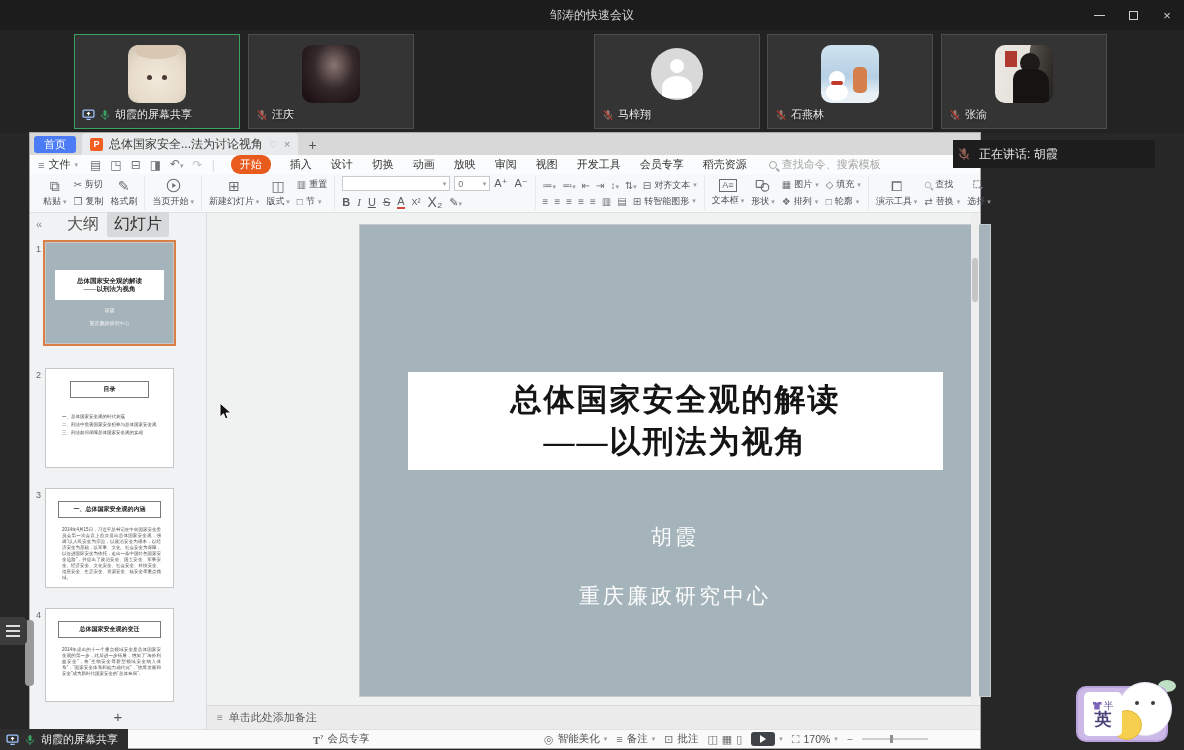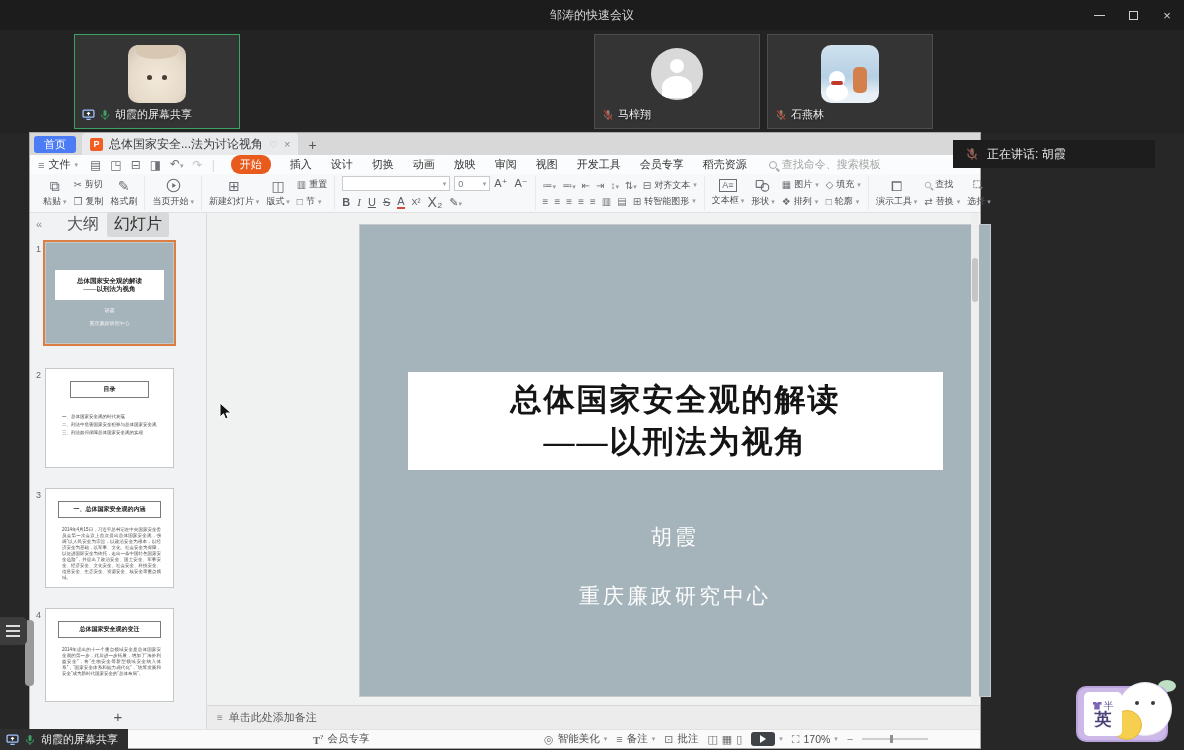--- a/index.html
+++ b/index.html
@@ -37,21 +37,21 @@
   .av6 .hd { position:absolute; right:13px; top:8px; width:20px; height:20px; border-radius:50%; background:#1d1b1a; }
   .av6 .bd { position:absolute; right:4px; top:24px; width:36px; height:34px; border-radius:10px 14px 0 0; background:#151413; }
   .av6 .sg { position:absolute; left:10px; top:6px; width:12px; height:16px; background:#b03a30; }
   .tlabel { position:absolute; left:7px; bottom:6px; display:flex; align-items:center; gap:4px; }
   .tname { color:#efefef; font-size:11px; text-shadow:0 1px 2px rgba(0,0,0,.6); white-space:nowrap; }
   .badge { width:15px; height:15px; background:#e0812f; border-radius:2px; position:relative; }
   .badge:before { content:""; position:absolute; left:5px; top:2px; width:5px; height:5px; border-radius:50%; background:#fff; }
   .badge:after  { content:""; position:absolute; left:3px; top:8px; width:9px; height:6px; border-radius:4px 4px 0 0; background:#fff; }
 
   .speakbox { position:absolute; left:953px; top:140px; width:202px; height:28px; background:#1d1d1d;
-              display:flex; align-items:center; gap:8px; padding-left:12px; z-index:40; }
+              display:flex; align-items:center; gap:8px; padding-left:4px; z-index:40; }
   .speakbox .txt { color:#e6e6e6; font-size:12px; }
 
   .sidetoggle { position:absolute; left:0; top:617px; width:27px; height:28px; background:#3c3c3c;
                 border-radius:0 5px 5px 0; z-index:30; display:flex; flex-direction:column; justify-content:center; gap:3px; padding-left:6px; }
   .sidetoggle i { display:block; width:14px; height:2px; background:#dcdcdc; }
   .sideknob { position:absolute; left:25px; top:620px; width:9px; height:66px; background:#9a9a9a; border-radius:4px; z-index:29; }
 
   .sharepill { position:absolute; left:0; top:729px; height:21px; background:#2e2e2e; z-index:35;
                display:flex; align-items:center; gap:5px; padding:0 10px 0 6px; }
   .sharepill span { color:#ececec; font-size:11px; white-space:nowrap; }
@@ -199,20 +199,32 @@
             <path d="M12 14V8.5 M9.2 11 12 8.2 14.8 11" stroke="#fff" stroke-width="2" fill="none"></path>
           </svg>
         <svg width="12" height="12" viewBox="0 0 24 24">
             <rect x="9" y="2" width="6" height="12" rx="3" fill="#3aa263"></rect>
             <path d="M5 11c0 4 3 7 7 7s7-3 7-7" fill="none" stroke="#3aa263" stroke-width="2"></path>
             <line x1="12" y1="18" x2="12" y2="22" stroke="#3aa263" stroke-width="2"></line>
           </svg>
         <span class="tname">胡霞的屏幕共享</span>
       </div>
     </div>
+    <div class="tile" style="left:248px">
+      <div class="av av2"></div>
+      <div class="tlabel">
+        <svg width="12" height="12" viewBox="0 0 24 24">
+            <rect x="9" y="2" width="6" height="12" rx="3" fill="#9a7b6e"></rect>
+            <path d="M5 11c0 4 3 7 7 7s7-3 7-7" fill="none" stroke="#9a7b6e" stroke-width="2"></path>
+            <line x1="12" y1="18" x2="12" y2="22" stroke="#9a7b6e" stroke-width="2"></line>
+            <line x1="4" y1="3" x2="20" y2="21" stroke="#b0392e" stroke-width="2.5"></line>
+          </svg>
+        <span class="tname">汪庆</span>
+      </div>
+    </div>
     <div class="tile" style="left:594px">
       <div class="av4c"></div>
       <div class="tlabel">
         <svg width="12" height="12" viewBox="0 0 24 24">
             <rect x="9" y="2" width="6" height="12" rx="3" fill="#9a7b6e"></rect>
             <path d="M5 11c0 4 3 7 7 7s7-3 7-7" fill="none" stroke="#9a7b6e" stroke-width="2"></path>
             <line x1="12" y1="18" x2="12" y2="22" stroke="#9a7b6e" stroke-width="2"></line>
             <line x1="4" y1="3" x2="20" y2="21" stroke="#b0392e" stroke-width="2.5"></line>
           </svg>
         <span class="tname">马梓翔</span>
@@ -226,20 +238,36 @@
           <span class="r"></span>
         </div>
       <div class="tlabel">
         <svg width="12" height="12" viewBox="0 0 24 24">
             <rect x="9" y="2" width="6" height="12" rx="3" fill="#9a7b6e"></rect>
             <path d="M5 11c0 4 3 7 7 7s7-3 7-7" fill="none" stroke="#9a7b6e" stroke-width="2"></path>
             <line x1="12" y1="18" x2="12" y2="22" stroke="#9a7b6e" stroke-width="2"></line>
             <line x1="4" y1="3" x2="20" y2="21" stroke="#b0392e" stroke-width="2.5"></line>
           </svg>
         <span class="tname">石燕林</span>
+      </div>
+    </div>
+    <div class="tile" style="left:941px">
+      <div class="av av6">
+          <span class="sg"></span>
+          <span class="hd"></span>
+          <span class="bd"></span>
+        </div>
+      <div class="tlabel">
+        <svg width="12" height="12" viewBox="0 0 24 24">
+            <rect x="9" y="2" width="6" height="12" rx="3" fill="#9a7b6e"></rect>
+            <path d="M5 11c0 4 3 7 7 7s7-3 7-7" fill="none" stroke="#9a7b6e" stroke-width="2"></path>
+            <line x1="12" y1="18" x2="12" y2="22" stroke="#9a7b6e" stroke-width="2"></line>
+            <line x1="4" y1="3" x2="20" y2="21" stroke="#b0392e" stroke-width="2.5"></line>
+          </svg>
+        <span class="tname">张渝</span>
       </div>
     </div>
   </div>
 
   <div class="wps">
 
     <div class="tabbar">
       <div class="hometab">首页</div>
       <div class="doctab">
         <span class="pptico">P</span>

